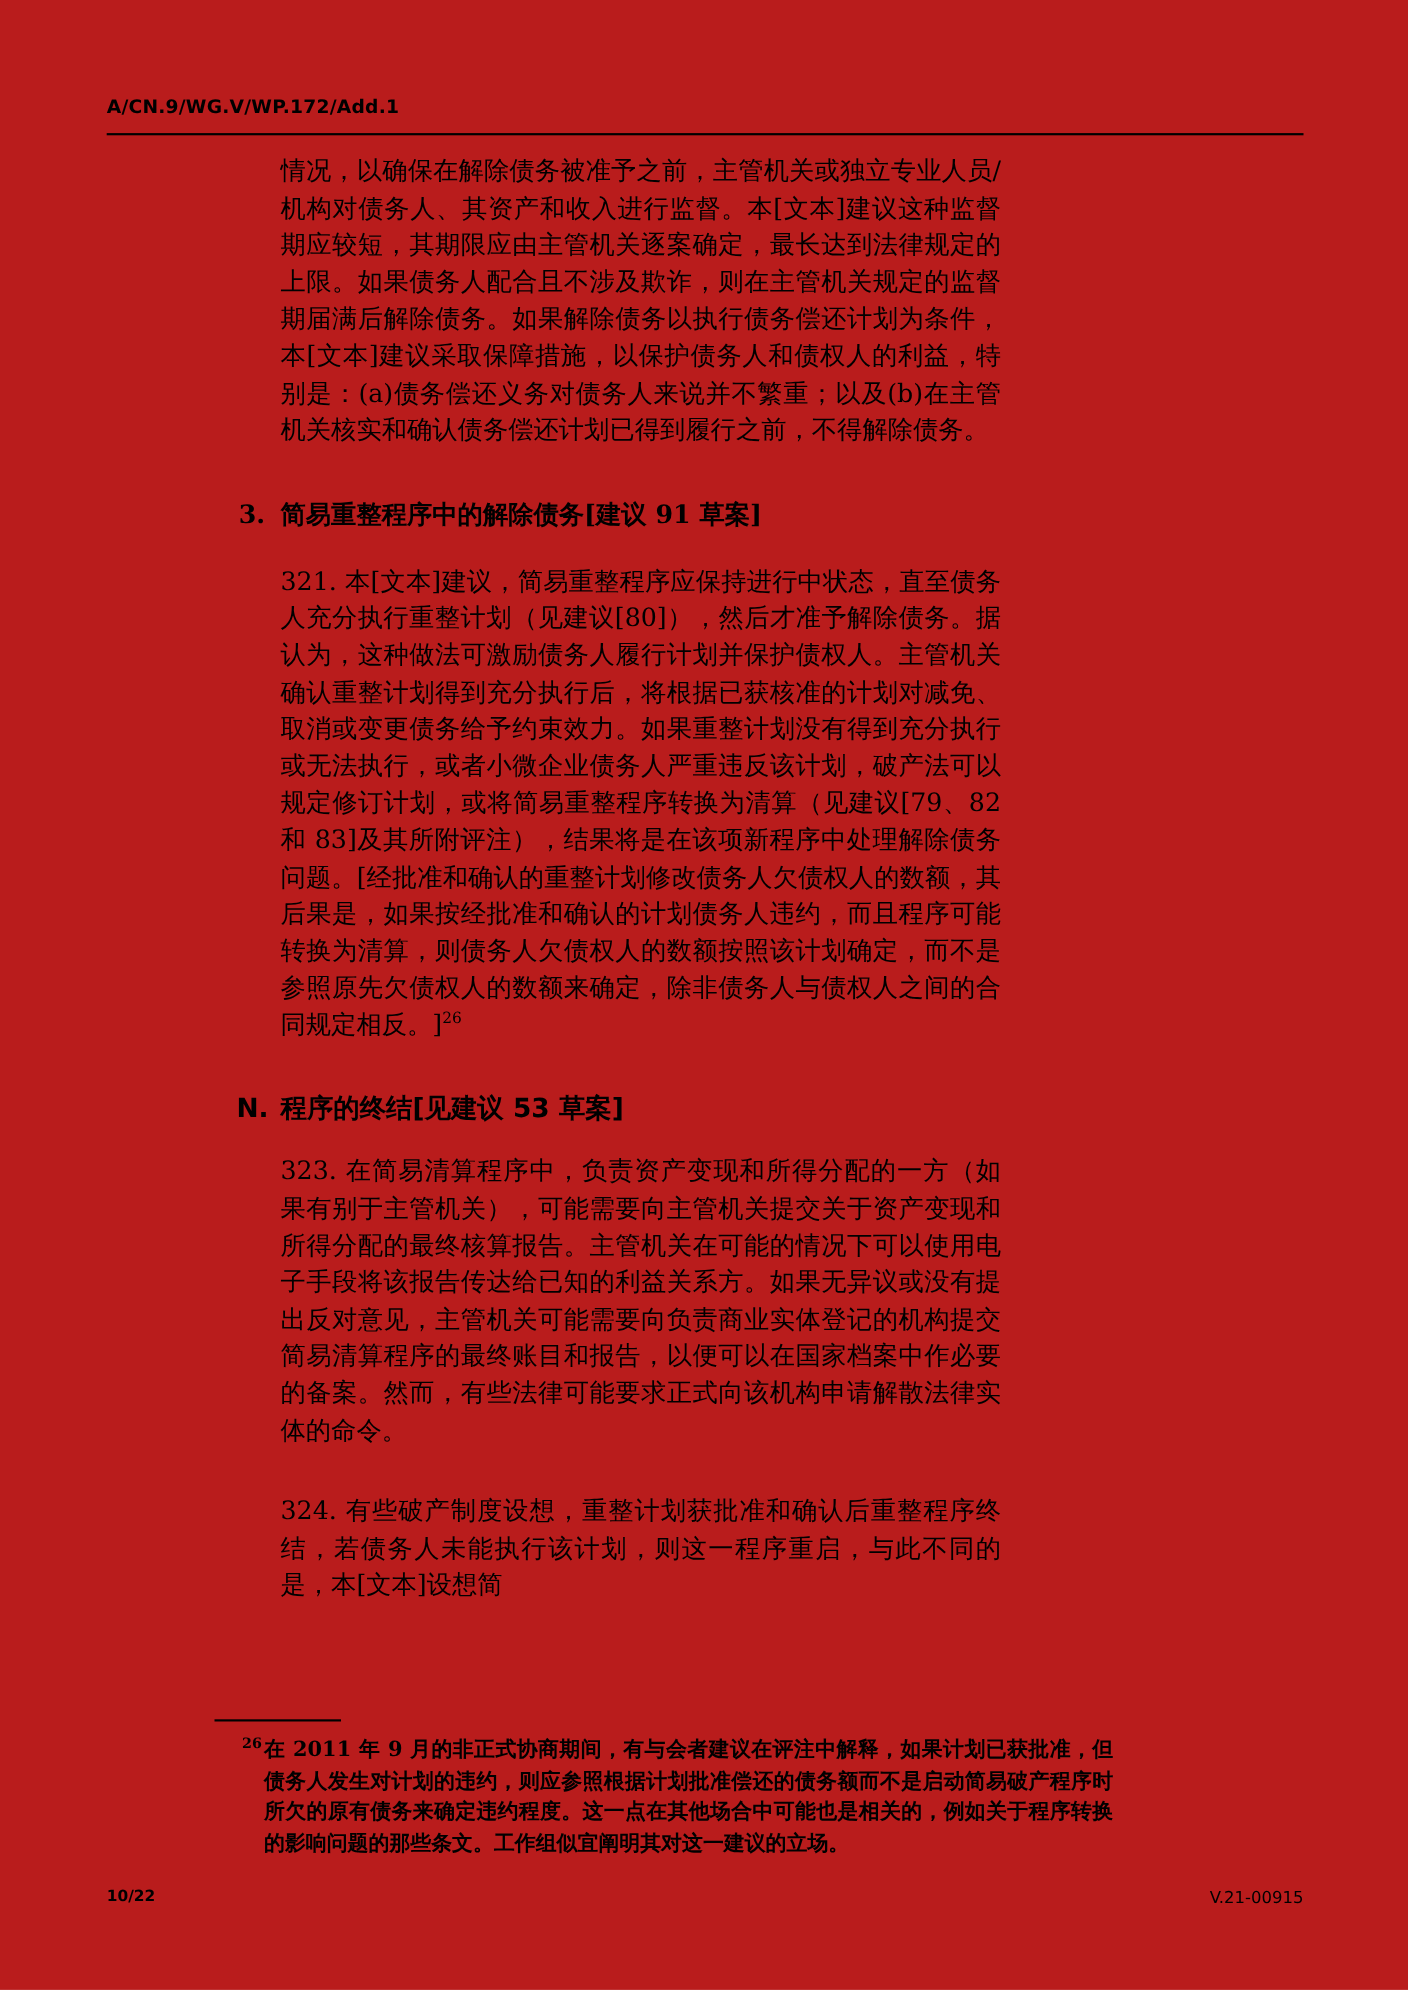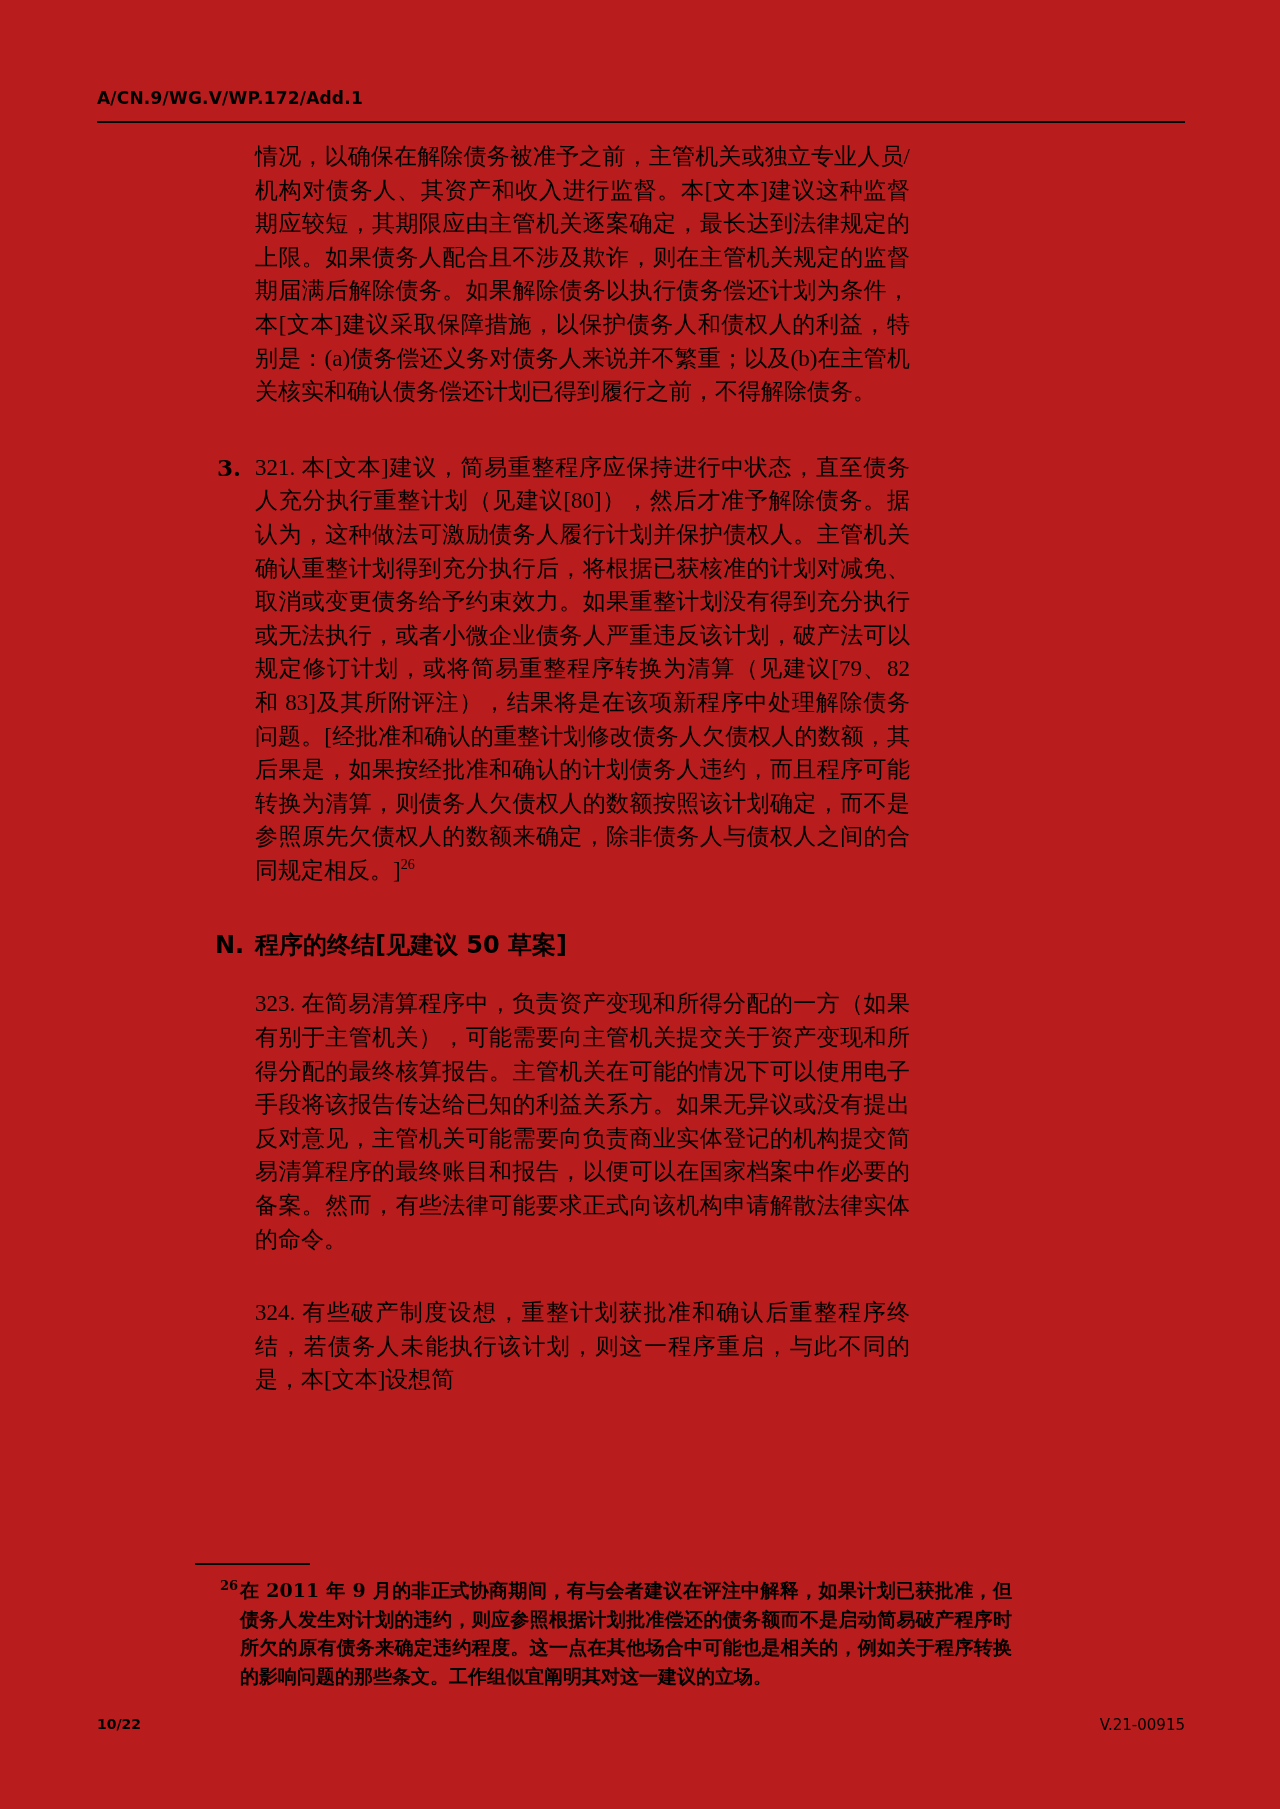--- a/index.html
+++ b/index.html
@@ -33,21 +33,21 @@
   
   .content {
     position: absolute;
     top: 140px;
     left: 255px;
     width: 655px;
     font-size: 23px;
     line-height: 33.6px;
     text-align: justify;
   }
-  .para { margin: 0 0 0 0; font-family: Liberation Serif, serif; }
+  .para { margin: 0 0 0 0; }
   .para + .para { margin-top: 40px; }
   sup.fn-ref { font-size: 14px; line-height: 0; vertical-align: super; }
 
   .heading { position: relative; font-weight: bold; text-align: left; }
   .heading .h-num { position: absolute; }
   .heading-l2 {
     margin-top: 42px;
     margin-bottom: 28px;
     font-family: "DejaVu Serif", "Liberation Serif", serif;
     font-size: 23px;
@@ -113,27 +113,28 @@
 
   <div class="doc-symbol">A/CN.9/WG.V/WP.172/Add.1</div>
   <div class="header-rule"></div>
 
   <div class="content">
 
     <p class="para">情况，以确保在解除债务被准予之前，主管机关或独立专业人员/机构对债务人、其资产和收入进行监督。本[文本]建议这种监督期应较短，其期限应由主管机关逐案确定，最长达到法律规定的上限。如果债务人配合且不涉及欺诈，则在主管机关规定的监督期届满后解除债务。如果解除债务以执行债务偿还计划为条件，本[文本]建议采取保障措施，以保护债务人和债权人的利益，特别是：(a)债务偿还义务对债务人来说并不繁重；以及(b)在主管机关核实和确认债务偿还计划已得到履行之前，不得解除债务。</p>
 
     <div class="heading heading-l2">
       <span class="h-num">3.</span>
+      <span>简易重整程序中的解除债务[建议 91 草案]</span>
     </div>
 
     <p class="para"><span>321. 本[文本]建议，简易重整程序应保持进行中状态，直至债务人充分执行重整计划（见建议[80]），然后才准予解除债务。据认为，这种做法可激励债务人履行计划并保护债权人。主管机关确认重整计划得到充分执行后，将根据已获核准的计划对减免、取消或变更债务给予约束效力。如果重整计划没有得到充分执行或无法执行，或者小微企业债务人严重违反该计划，破产法可以规定修订计划，或将简易重整程序转换为清算（见建议[79、82 和 83]及其所附评注），结果将是在该项新程序中处理解除债务问题。[经批准和确认的重整计划修改债务人欠债权人的数额，其后果是，如果按经批准和确认的计划债务人违约，而且程序可能转换为清算，则债务人欠债权人的数额按照该计划确定，而不是参照原先欠债权人的数额来确定，除非债务人与债权人之间的合同规定相反。]</span><sup class="fn-ref">26</sup></p>
 
     <div class="heading heading-l1">
       <span class="h-num">N.</span>
-      <span>程序的终结[见建议 50 草案]</span>
+      <span>程序的终结[见建议 53 草案]</span>
     </div>
 
 
     <p class="para">323. 在简易清算程序中，负责资产变现和所得分配的一方（如果有别于主管机关），可能需要向主管机关提交关于资产变现和所得分配的最终核算报告。主管机关在可能的情况下可以使用电子手段将该报告传达给已知的利益关系方。如果无异议或没有提出反对意见，主管机关可能需要向负责商业实体登记的机构提交简易清算程序的最终账目和报告，以便可以在国家档案中作必要的备案。然而，有些法律可能要求正式向该机构申请解散法律实体的命令。</p>
 
     <p class="para">324. 有些破产制度设想，重整计划获批准和确认后重整程序终结，若债务人未能执行该计划，则这一程序重启，与此不同的是，本[文本]设想简</p>
 
   </div>
 
   <div class="footnote-sep"></div>

